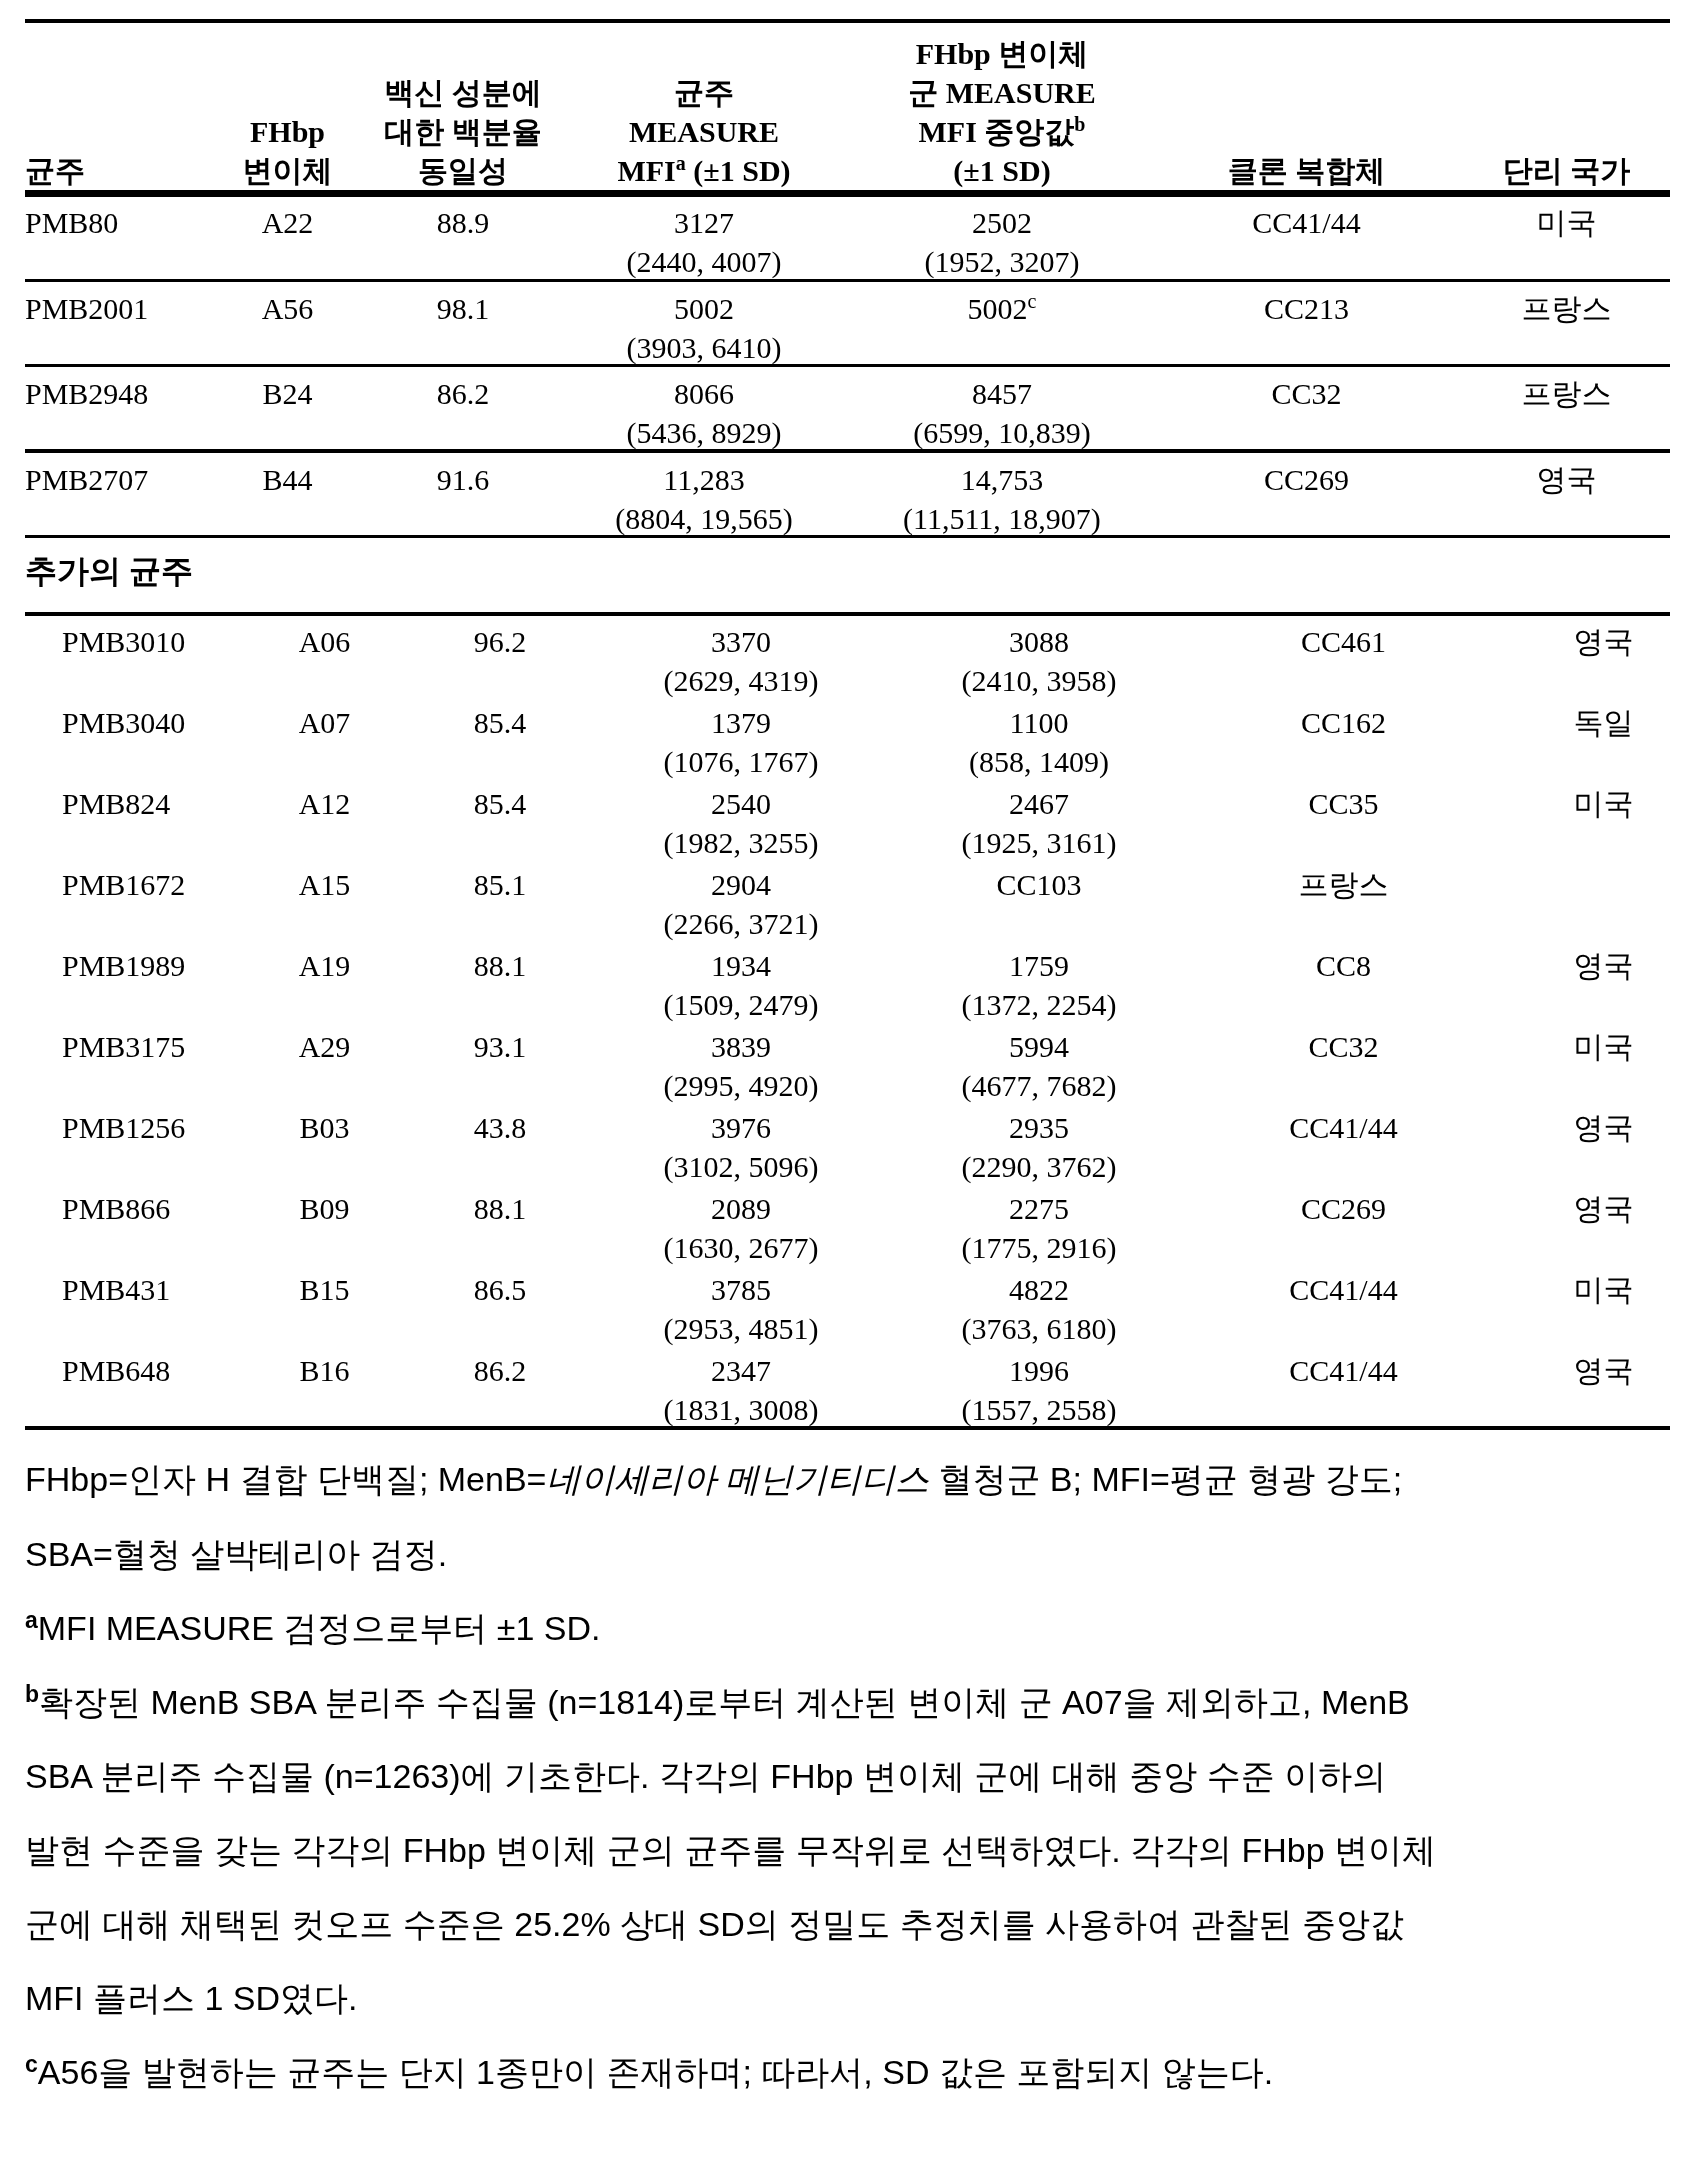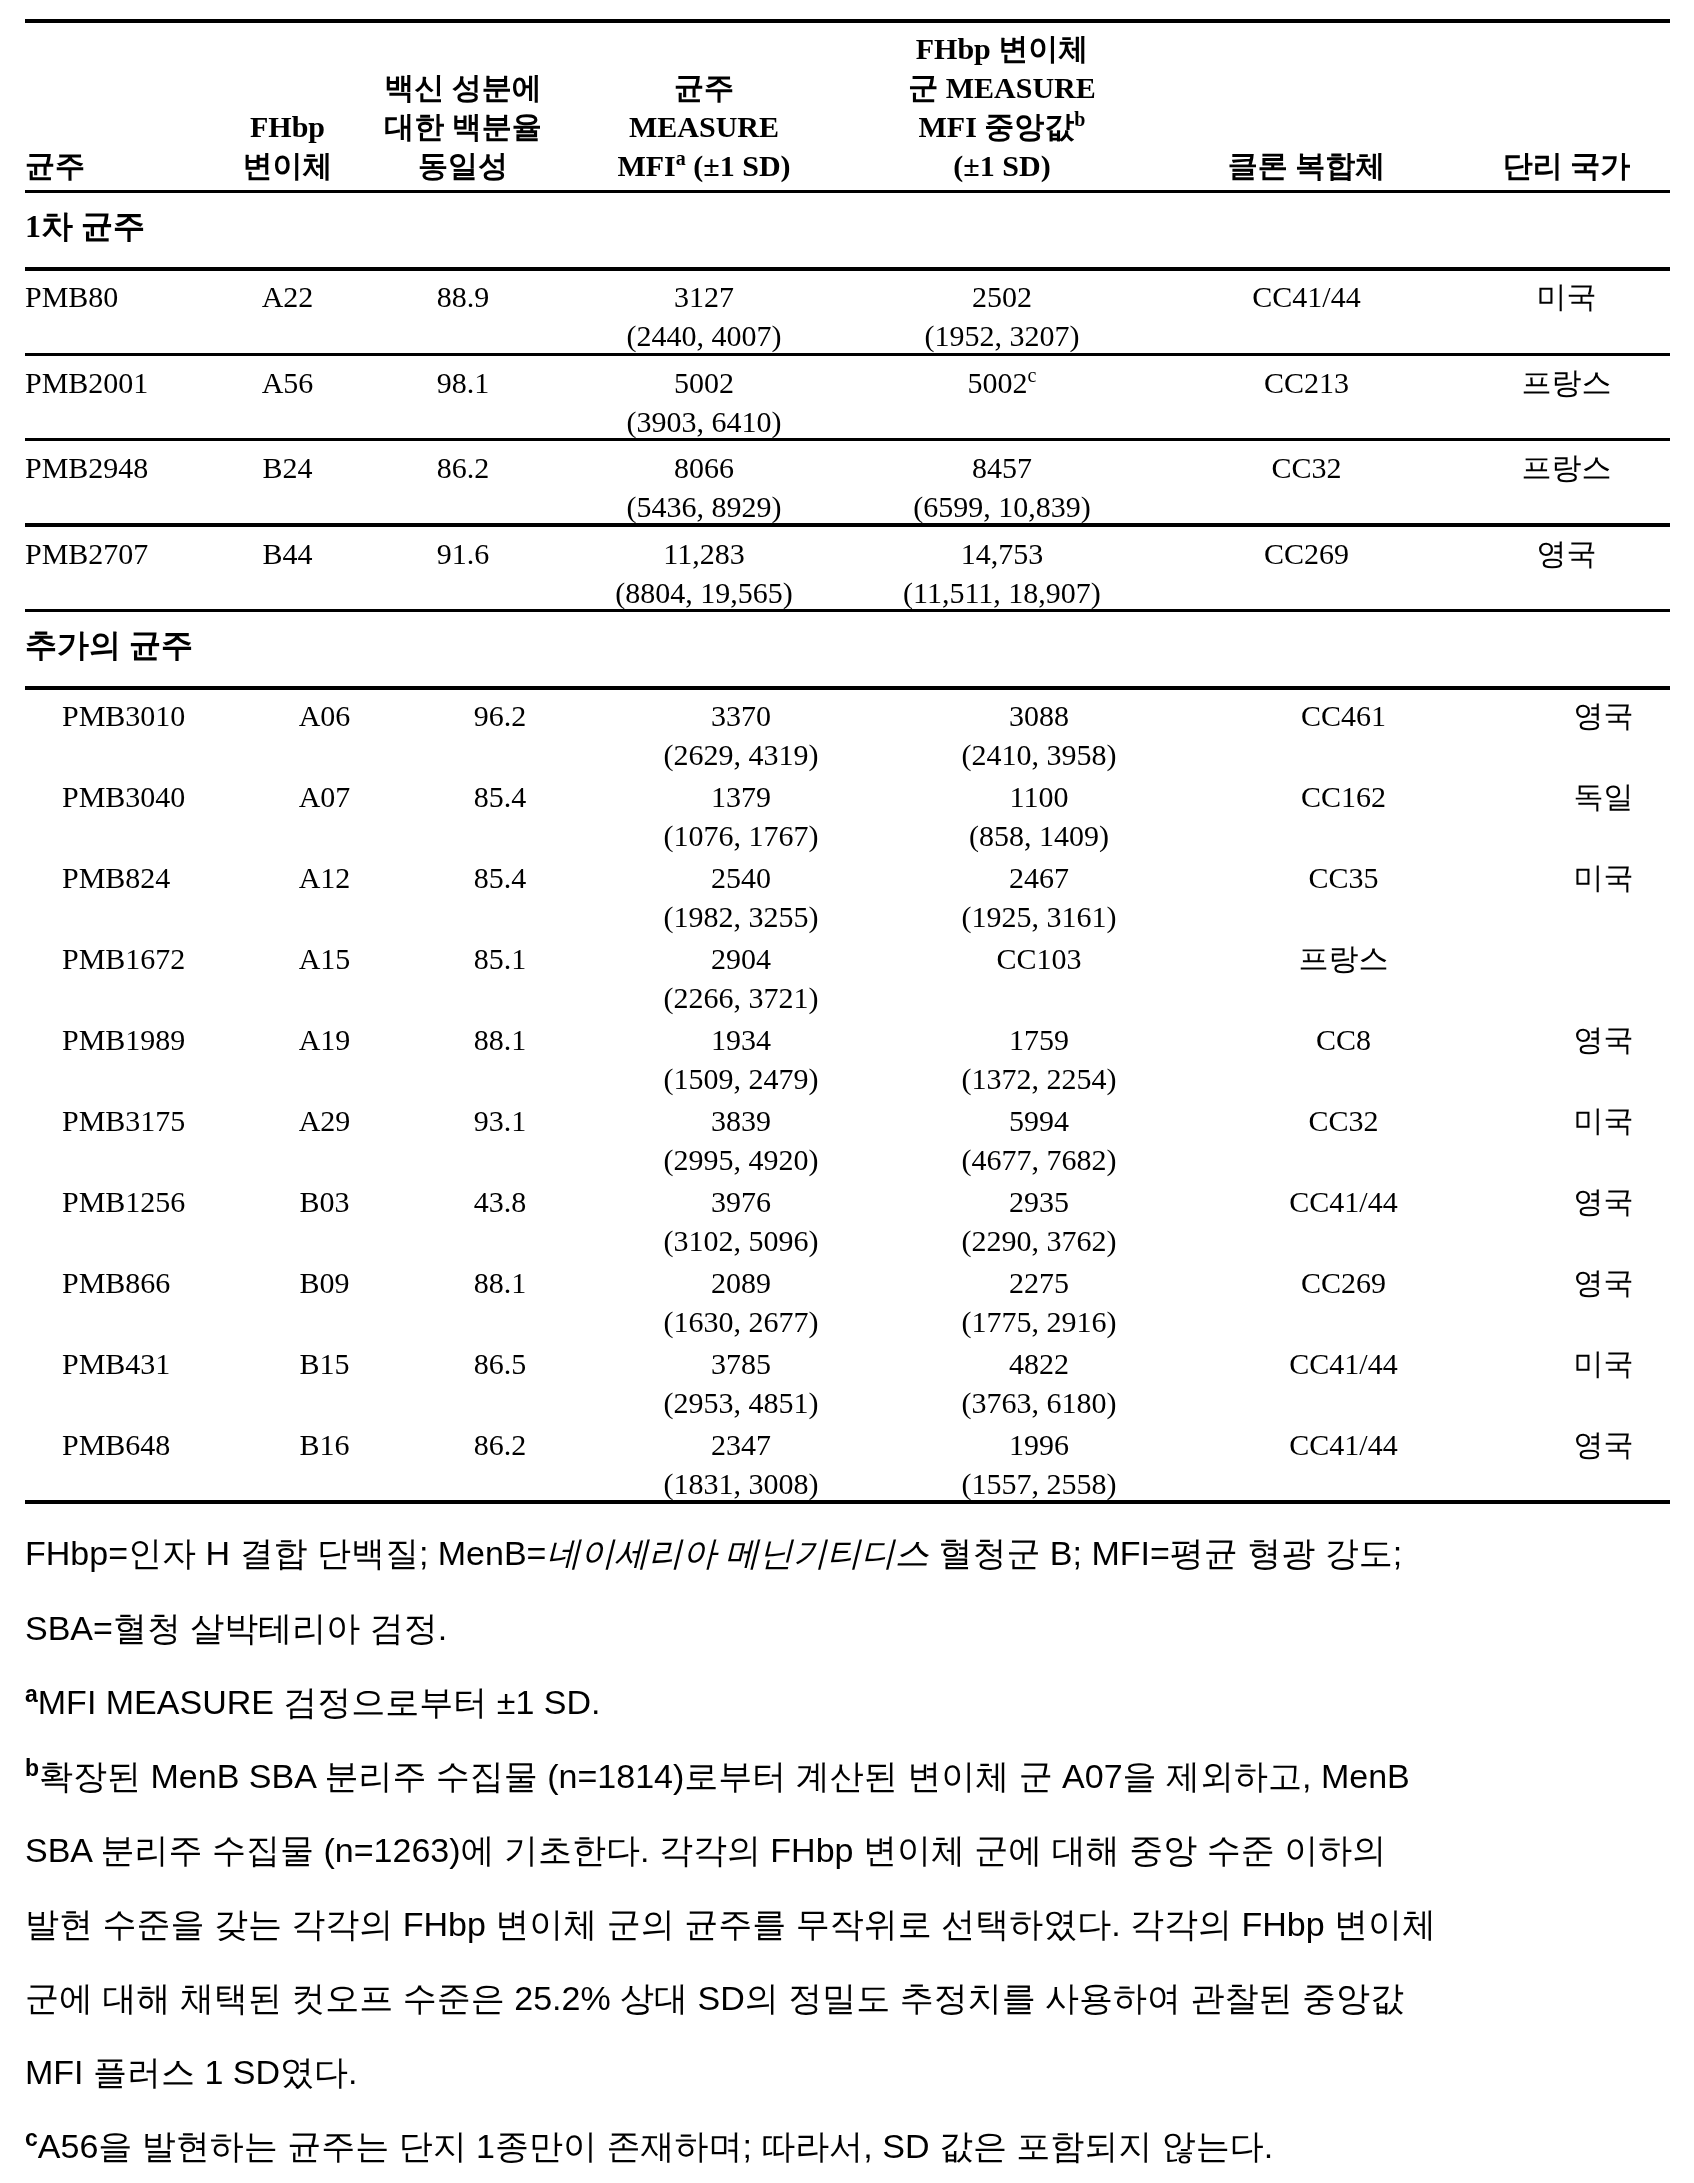--- a/index.html
+++ b/index.html
@@ -7,21 +7,21 @@
        font-family:"Liberation Serif","DejaVu Serif",serif;}
   .page{position:relative;width:1694px;height:2183px;box-sizing:border-box;
         padding:18.6px 24px 0 25px;}
   .tbl{width:1645px;}
   .rule{height:3.4px;background:#000;}
   .rule.thick{height:4.2px;}
   .grid{display:grid;grid-template-columns:178px 169px 182px 300px 296px 313px 207px;}
   
   .hdr{height:167px;font-weight:bold;font-size:30px;line-height:39px;}
   .hdr .hc{display:flex;flex-direction:column;justify-content:flex-end;
-           align-items:center;text-align:center;padding-bottom:5px;}
+           align-items:center;text-align:center;}
   .hdr .hc.first{align-items:flex-start;text-align:left;}
   sup{font-size:20px;line-height:0;vertical-align:super;}
   
   .sec{height:74px;font-size:32px;font-weight:bold;padding-top:12px;
        box-sizing:border-box;text-align:left;}
   
   .row{font-size:30px;line-height:39px;}
   .row .c{text-align:center;padding-top:6.8px;box-sizing:border-box;}
   .row .c.first{text-align:left;}
   .row.pri{height:82px;}
@@ -69,21 +69,20 @@
       <div class="hc">
         <div>클론 복합체</div>
       </div>
       <div class="hc">
         <div>단리 국가</div>
       </div>
     </div>
 
     <div class="rule"></div>
 
-    <div class="sec">1차 균주</div>
     <div class="rule"></div>
 
     <div class="grid row pri">
       <div class="c first">PMB80</div>
       <div class="c">A22</div>
       <div class="c">88.9</div>
       <div class="c two">
           <div>3127</div>
           <div>(2440, 4007)</div>
         </div>

